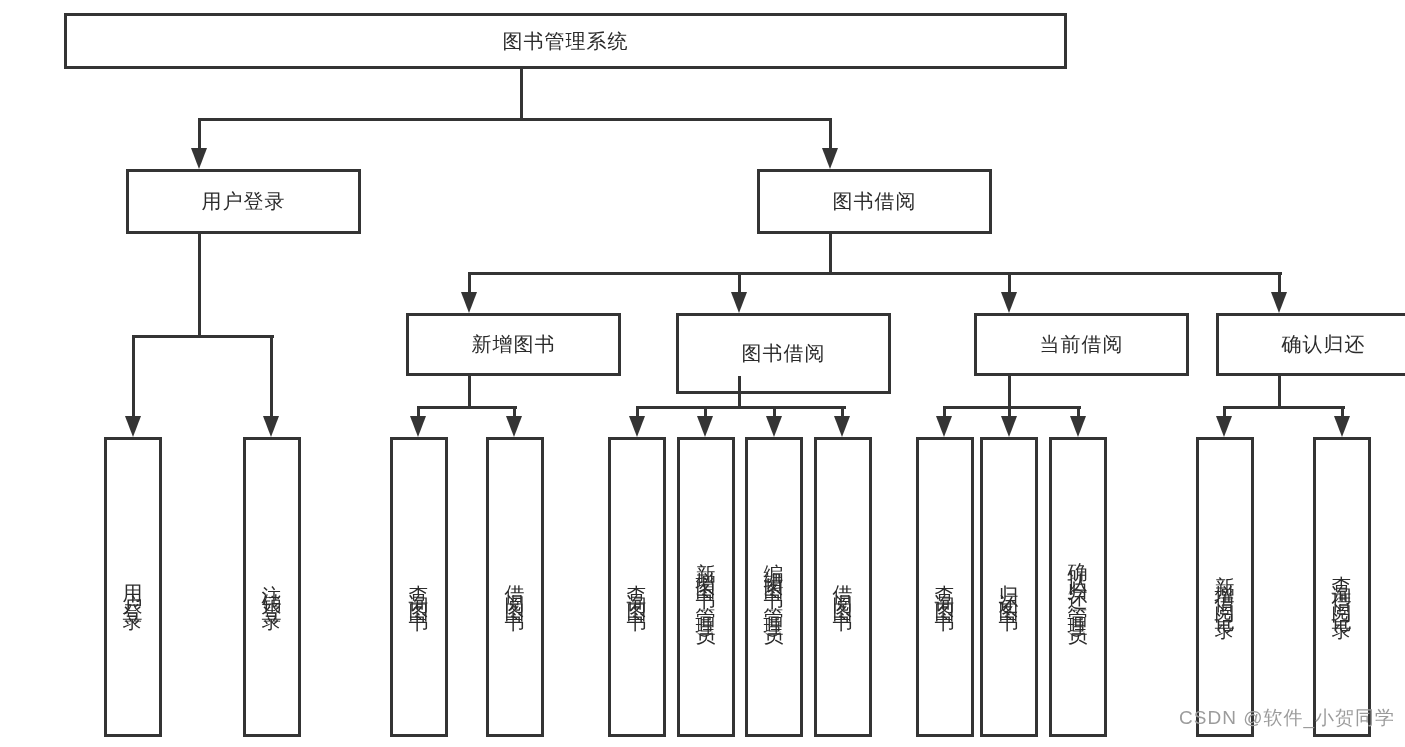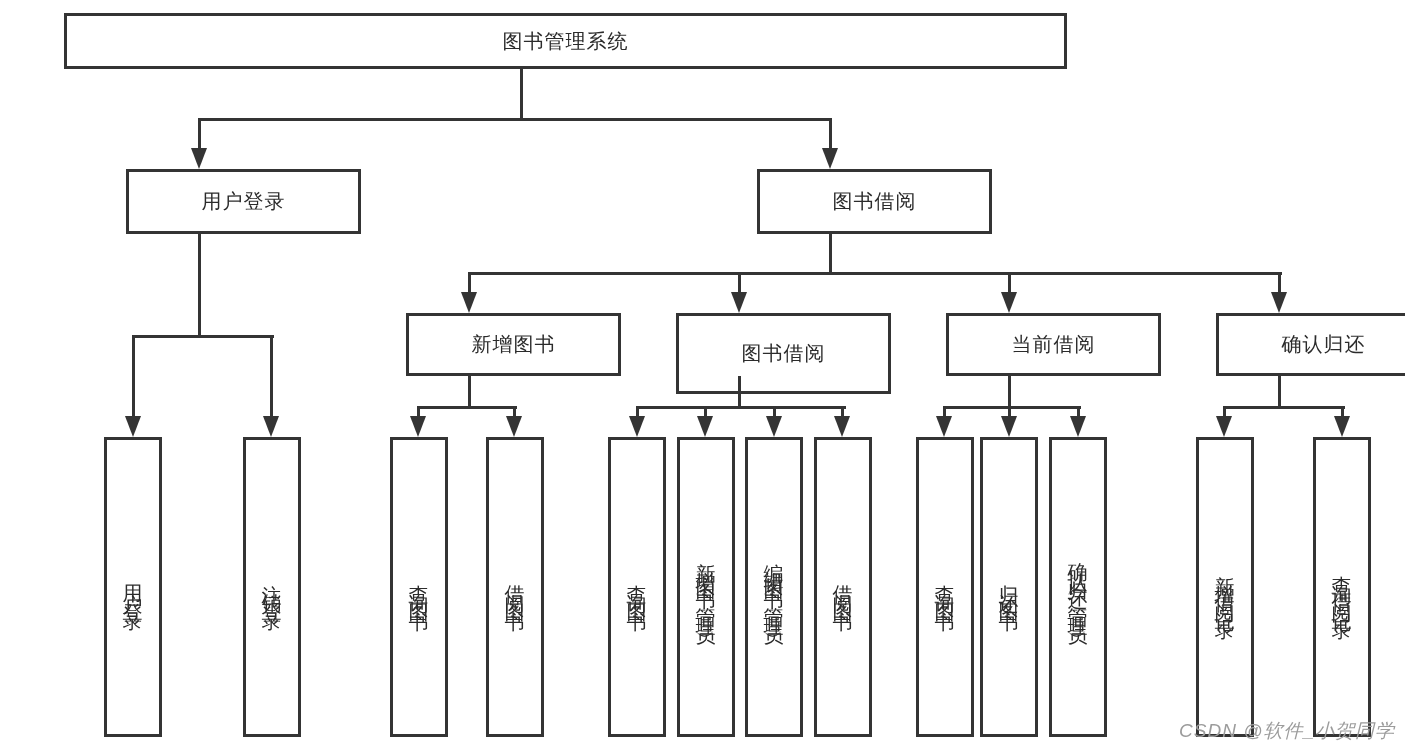--- a/index.html
+++ b/index.html
@@ -34,25 +34,24 @@
   .arrowhead{
     position:absolute;
     width:0; height:0;
     border-left:8px solid transparent;
     border-right:8px solid transparent;
     border-top:21px solid #343434;
   }
   .watermark{
     position:absolute;
     right:10px;
-    bottom:3px;
+    bottom:16px;
     font-size:19px;
     color:#9c9c9c;
     letter-spacing:1px;
-    font-style:italic;
   }
 </style>
 </head>
 <body>
 
 <div class="canvas">
 
   <div class="box hbox" style="left:20px;top:13px;width:1003px;height:56px;">图书管理系统</div>
 
   <div class="line" style="left:520px;top:69px;width:3px;height:50px;"></div>
@@ -79,21 +78,21 @@
   <div class="arrowhead" style="left:461px;top:292px;"></div>
   <div class="line" style="left:738px;top:272px;width:3px;height:23px;"></div>
   <div class="arrowhead" style="left:731px;top:292px;"></div>
   <div class="line" style="left:1008px;top:272px;width:3px;height:23px;"></div>
   <div class="arrowhead" style="left:1001px;top:292px;"></div>
   <div class="line" style="left:1278px;top:272px;width:3px;height:23px;"></div>
   <div class="arrowhead" style="left:1271px;top:292px;"></div>
 
   <div class="box hbox" style="left:362px;top:313px;width:215px;height:63px;">新增图书</div>
   <div class="box hbox" style="left:632px;top:313px;width:215px;height:81px;">图书借阅</div>
-  <div class="box hbox" style="left:902px;top:313px;width:215px;height:63px;">当前借阅</div>
+  <div class="box hbox" style="left:930px;top:313px;width:215px;height:63px;">当前借阅</div>
   <div class="box hbox" style="left:1172px;top:313px;width:215px;height:63px;">确认归还</div>
 
   <div class="line" style="left:468px;top:376px;width:3px;height:33px;"></div>
   <div class="line" style="left:417px;top:406px;width:100px;height:3px;"></div>
   <div class="line" style="left:417px;top:406px;width:3px;height:14px;"></div>
   <div class="arrowhead" style="left:410px;top:416px;"></div>
   <div class="line" style="left:513px;top:406px;width:3px;height:14px;"></div>
   <div class="arrowhead" style="left:506px;top:416px;"></div>
 
   <div class="line" style="left:738px;top:376px;width:3px;height:33px;"></div>

